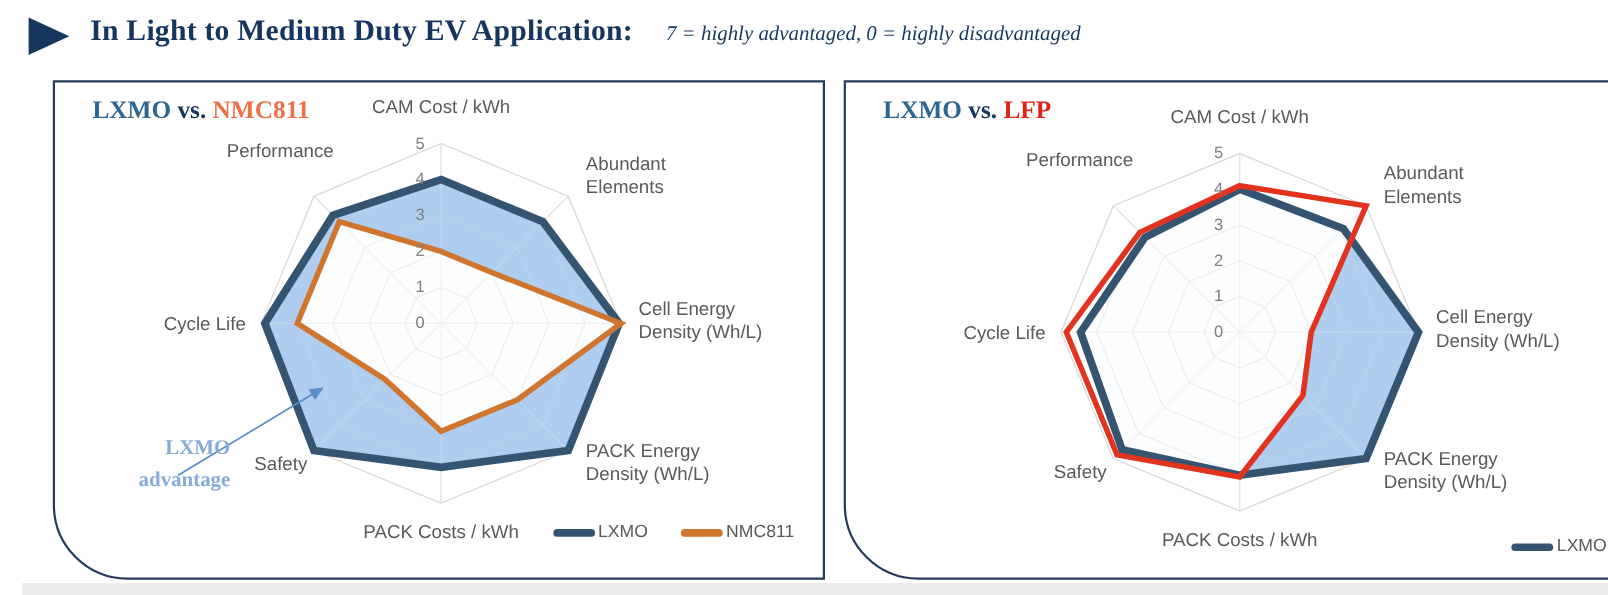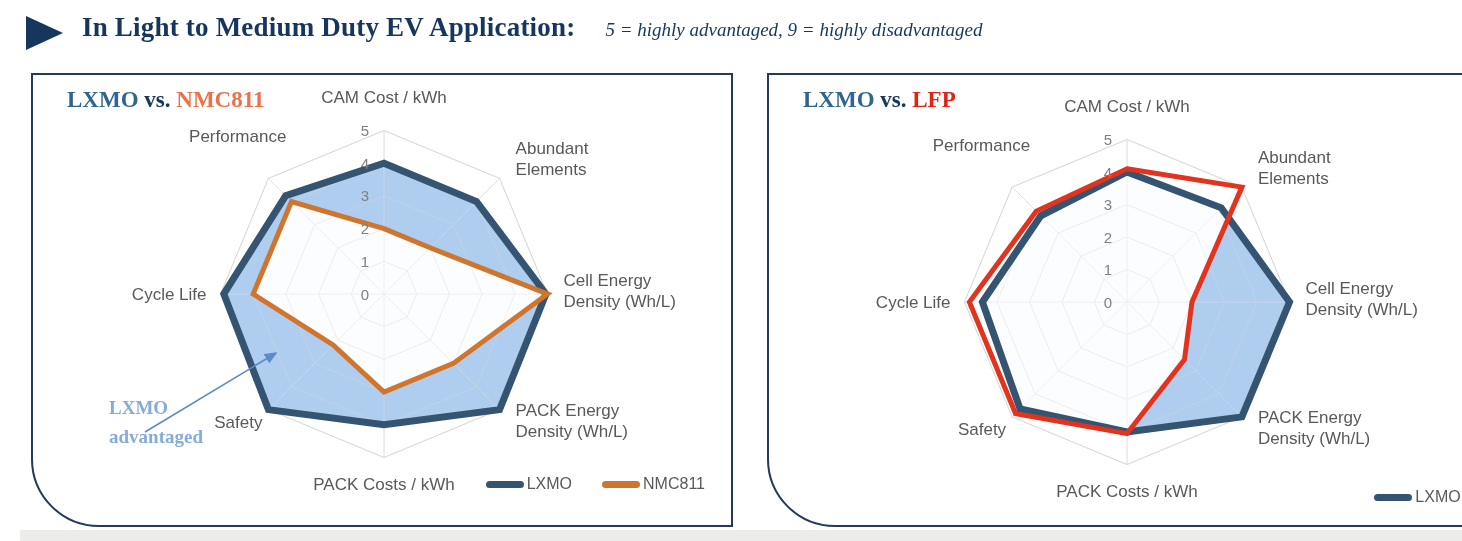--- a/index.html
+++ b/index.html
@@ -11,21 +11,21 @@
   .tri{position:absolute;left:0;top:4px;width:0;height:0;
        border-left:37px solid #17365D;border-top:17px solid transparent;border-bottom:17px solid transparent;}
   .page-title{margin-left:56px;font-family:"Liberation Serif",serif;font-weight:bold;
        font-size:27px;color:#17365D;letter-spacing:.2px;}
   .scale-note{margin-left:30px;font-family:"Liberation Serif",serif;font-style:italic;
        font-size:19px;color:#17365D;}
 
   
   .panel{position:absolute;top:73px;height:454px;background:#ffffff;
        border:2px solid #24395B;border-bottom-left-radius:68px;box-sizing:border-box;}
-  #panel-left{left:11px;width:702px;}
+  #panel-left{left:28px;width:702px;text-align:right;}
   #panel-right{left:747px;width:804px;}
 
   .chart-title{position:absolute;left:34px;top:12px;font-family:"Liberation Serif",serif;
        font-weight:bold;font-size:23px;}
   .chart-title .t-a{color:#2F6690;}
   .chart-title .t-vs{color:#17365D;}
 
   .radar-svg{position:absolute;left:0;top:0;}
 
   
@@ -44,21 +44,21 @@
   .footer-strip{position:absolute;left:0;bottom:0;width:100%;height:11px;background:#ECECEA;}
 </style>
 </head>
 <body>
 
 <div id="stage">
 
   <div class="header">
     <span class="tri"></span>
     <span class="page-title">In Light to Medium Duty EV Application:</span>
-    <span class="scale-note">5 = highly advantaged, 9 = highly disadvantaged</span>
+    <span class="scale-note">7 = highly advantaged, 0 = highly disadvantaged</span>
   </div>
 
   <div class="panel" id="panel-left">
     <div class="chart-title">
       <span class="t-a">LXMO</span><span class="t-vs"> <span>vs.</span> </span><span class="t-b" style="color: rgb(237, 113, 72);">NMC811</span>
     </div>
     <svg class="radar-svg" id="radar-0" width="698" height="450">
         <g opacity="1">
           <line x1="351" y1="219" x2="351" y2="55.5" stroke="#E2E2E2" stroke-width="1"></line>
           <line x1="351" y1="219" x2="466.6119587240005" y2="103.38804127599947" stroke="#E2E2E2" stroke-width="1"></line>
@@ -115,21 +115,21 @@
           <text x="530.5" y="211" text-anchor="start" fill="#595959" font-size="17" font-family="&quot;Liberation Sans&quot;,sans-serif"><tspan x="530.5" y="211">Cell Energy</tspan><tspan x="530.5" y="232">Density (Wh/L)</tspan></text>
           <text x="482.5945" y="340.5945" text-anchor="start" fill="#595959" font-size="17" font-family="&quot;Liberation Sans&quot;,sans-serif"><tspan x="482.5945" y="340.5945">PACK Energy</tspan><tspan x="482.5945" y="361.5945">Density  (Wh/L)</tspan></text>
           <text x="351" y="414.5" text-anchor="middle" fill="#595959" font-size="17" font-family="&quot;Liberation Sans&quot;,sans-serif"><tspan x="351" y="414.5">PACK Costs / kWh</tspan></text>
           <text x="229.40550000000002" y="352.5945" text-anchor="end" fill="#595959" font-size="17" font-family="&quot;Liberation Sans&quot;,sans-serif"><tspan x="229.40550000000002" y="352.5945">Safety</tspan></text>
           <text x="173.5" y="225" text-anchor="end" fill="#595959" font-size="17" font-family="&quot;Liberation Sans&quot;,sans-serif"><tspan x="173.5" y="225">Cycle Life</tspan></text>
           <text x="253.40550000000002" y="67.40550000000002" text-anchor="end" fill="#595959" font-size="17" font-family="&quot;Liberation Sans&quot;,sans-serif"><tspan x="253.40550000000002" y="67.40550000000002">Performance</tspan></text>
         </g>
       </svg>
     <div class="annotation" style="color: rgb(133, 172, 217);">
       <div>LXMO</div>
-      <div>advantaged</div>
+      <div>advantage</div>
     </div>
     <div class="legend" id="legend-left">
       <div class="legend-item">
         <span class="swatch" style="background: rgb(52, 84, 114);"></span>
         <span class="legend-label">LXMO</span>
       </div>
       <div class="legend-gap"></div>
       <div class="legend-item">
         <span class="swatch" style="background: rgb(208, 117, 46);"></span>
         <span class="legend-label">NMC811</span>

